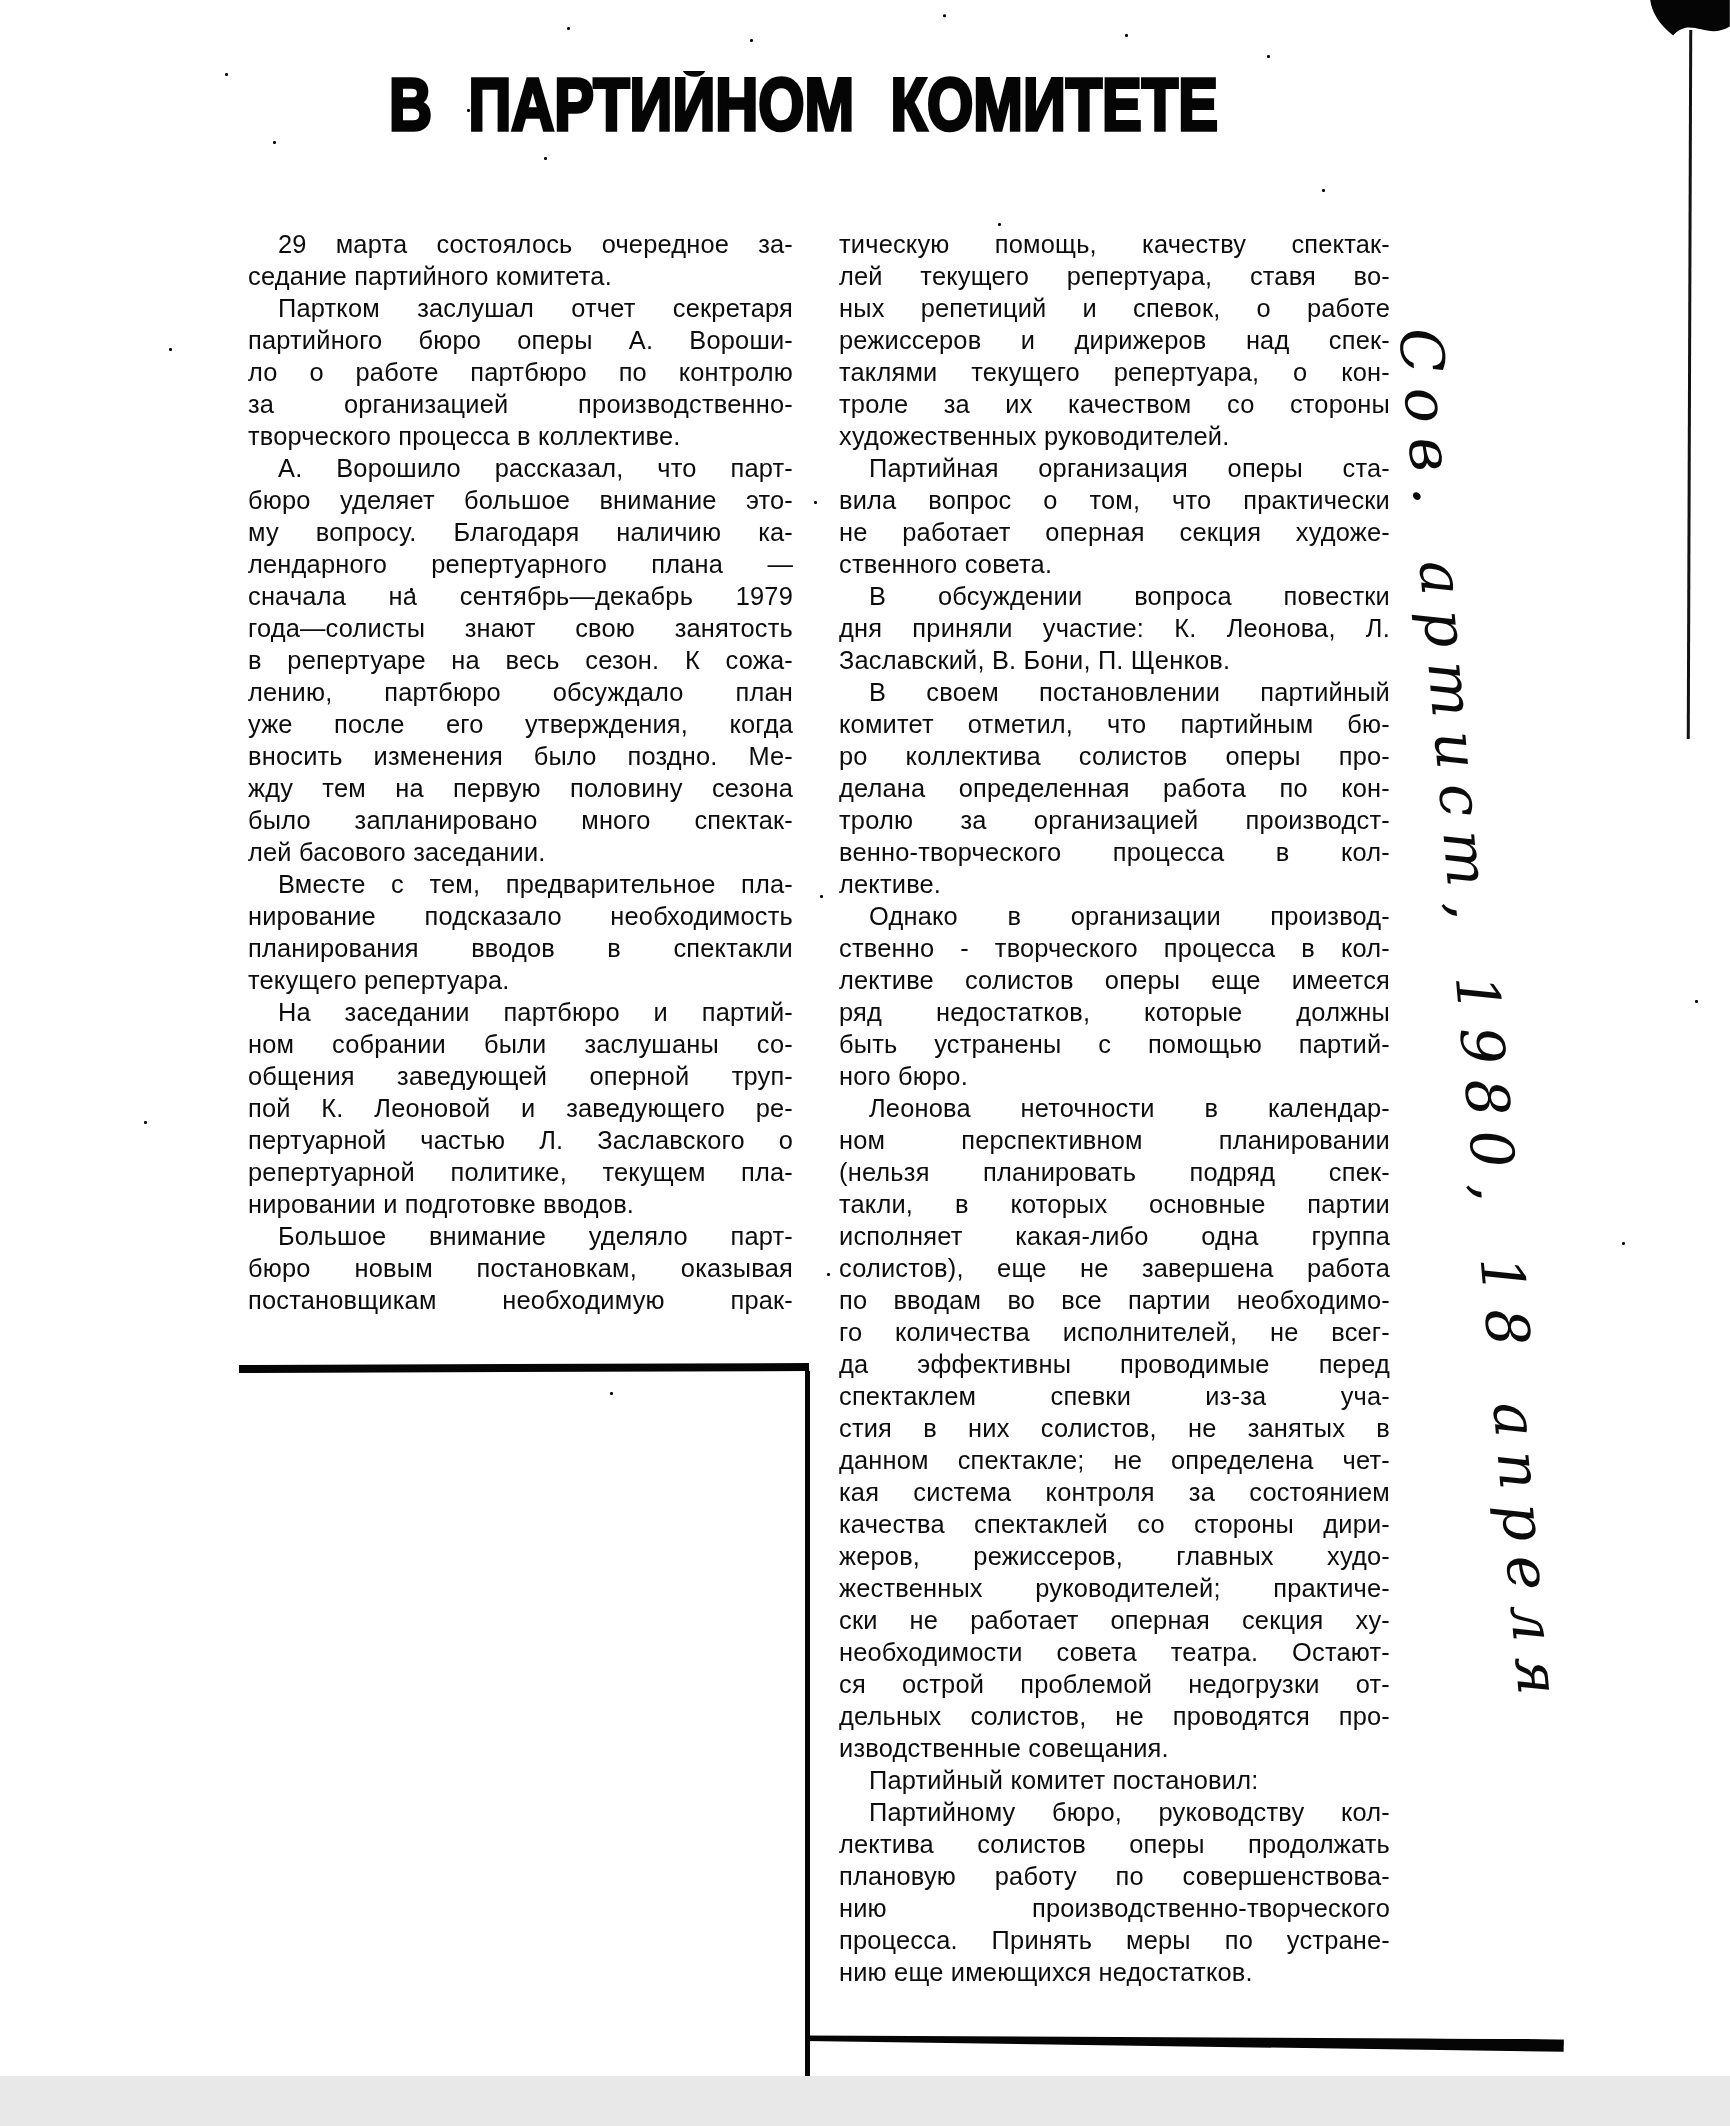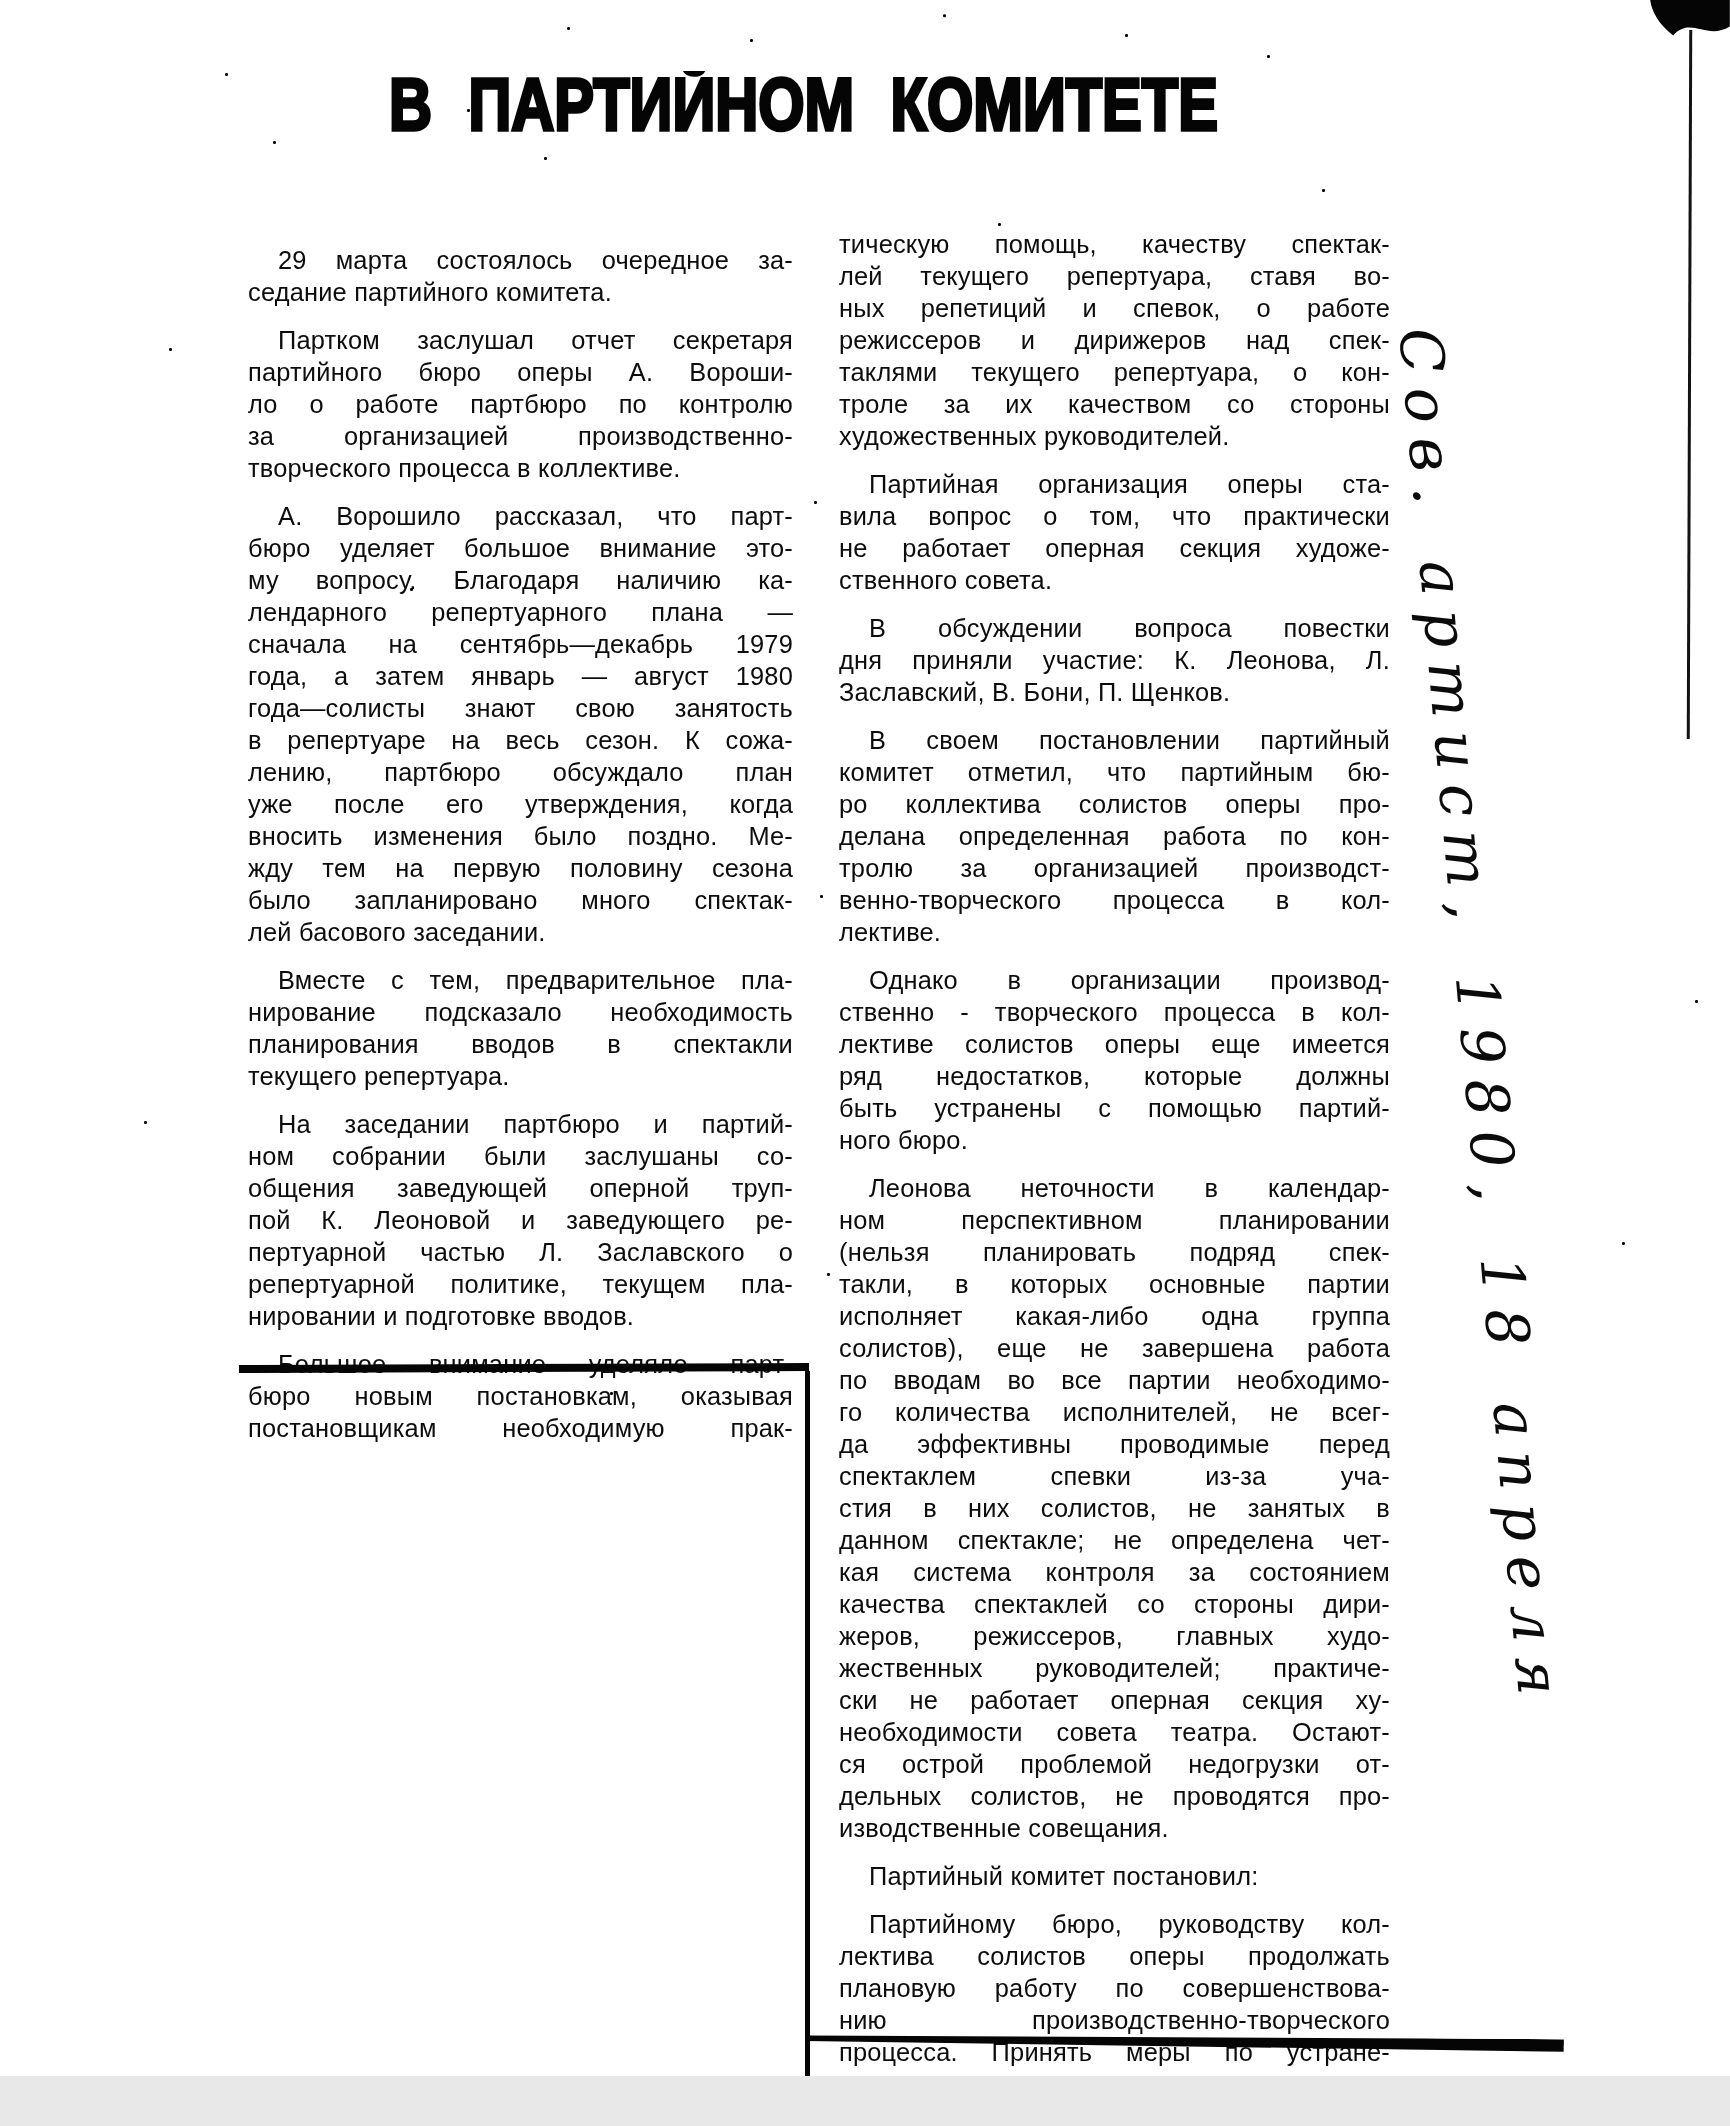--- a/index.html
+++ b/index.html
@@ -27,21 +27,21 @@
     top:228px;
     font-size:25.4px;
     line-height:32px;
     letter-spacing:0.2px;
     color:#0c0c0c;
   }
   .col-left  { left:248px; width:545px; }
   .col-right { left:839px; width:551px; }
   .line { height:32px; text-align:justify; text-align-last:justify; overflow:visible; }
   .line.last { text-align-last:left; }
-  .line.indent { text-indent:30px;margin-top:16px; }
+  .line.indent { text-indent:30px; }
   
   .rule-h-left {
     position:absolute; left:239px; top:1365px; width:570px; height:8px;
     background:#050505; transform:rotate(-0.2deg); transform-origin:0 0;
   }
   .rule-v {
     position:absolute; left:805px; top:1371px; width:4.5px; height:720px;
     background:#050505;
   }
   .rule-h-bottom {
@@ -94,21 +94,20 @@
       <div class="line indent">Партком заслушал отчет секретаря</div>
       <div class="line">партийного бюро оперы А. Вороши-</div>
       <div class="line">ло о работе партбюро по контролю</div>
       <div class="line">за организацией производственно-</div>
       <div class="line last">творческого процесса в коллективе.</div>
       <div class="line indent">А. Ворошило рассказал, что парт-</div>
       <div class="line">бюро уделяет большое внимание это-</div>
       <div class="line">му вопросу. Благодаря наличию ка-</div>
       <div class="line">лендарного репертуарного плана —</div>
       <div class="line">сначала на сентябрь—декабрь 1979</div>
-      <div class="line">года, а затем январь — август 1980</div>
       <div class="line">года—солисты знают свою занятость</div>
       <div class="line">в репертуаре на весь сезон. К сожа-</div>
       <div class="line">лению, партбюро обсуждало план</div>
       <div class="line">уже после его утверждения, когда</div>
       <div class="line">вносить изменения было поздно. Ме-</div>
       <div class="line">жду тем на первую половину сезона</div>
       <div class="line">было запланировано много спектак-</div>
       <div class="line last">лей басового заседании.</div>
       <div class="line indent">Вместе с тем, предварительное пла-</div>
       <div class="line">нирование подсказало необходимость</div>

